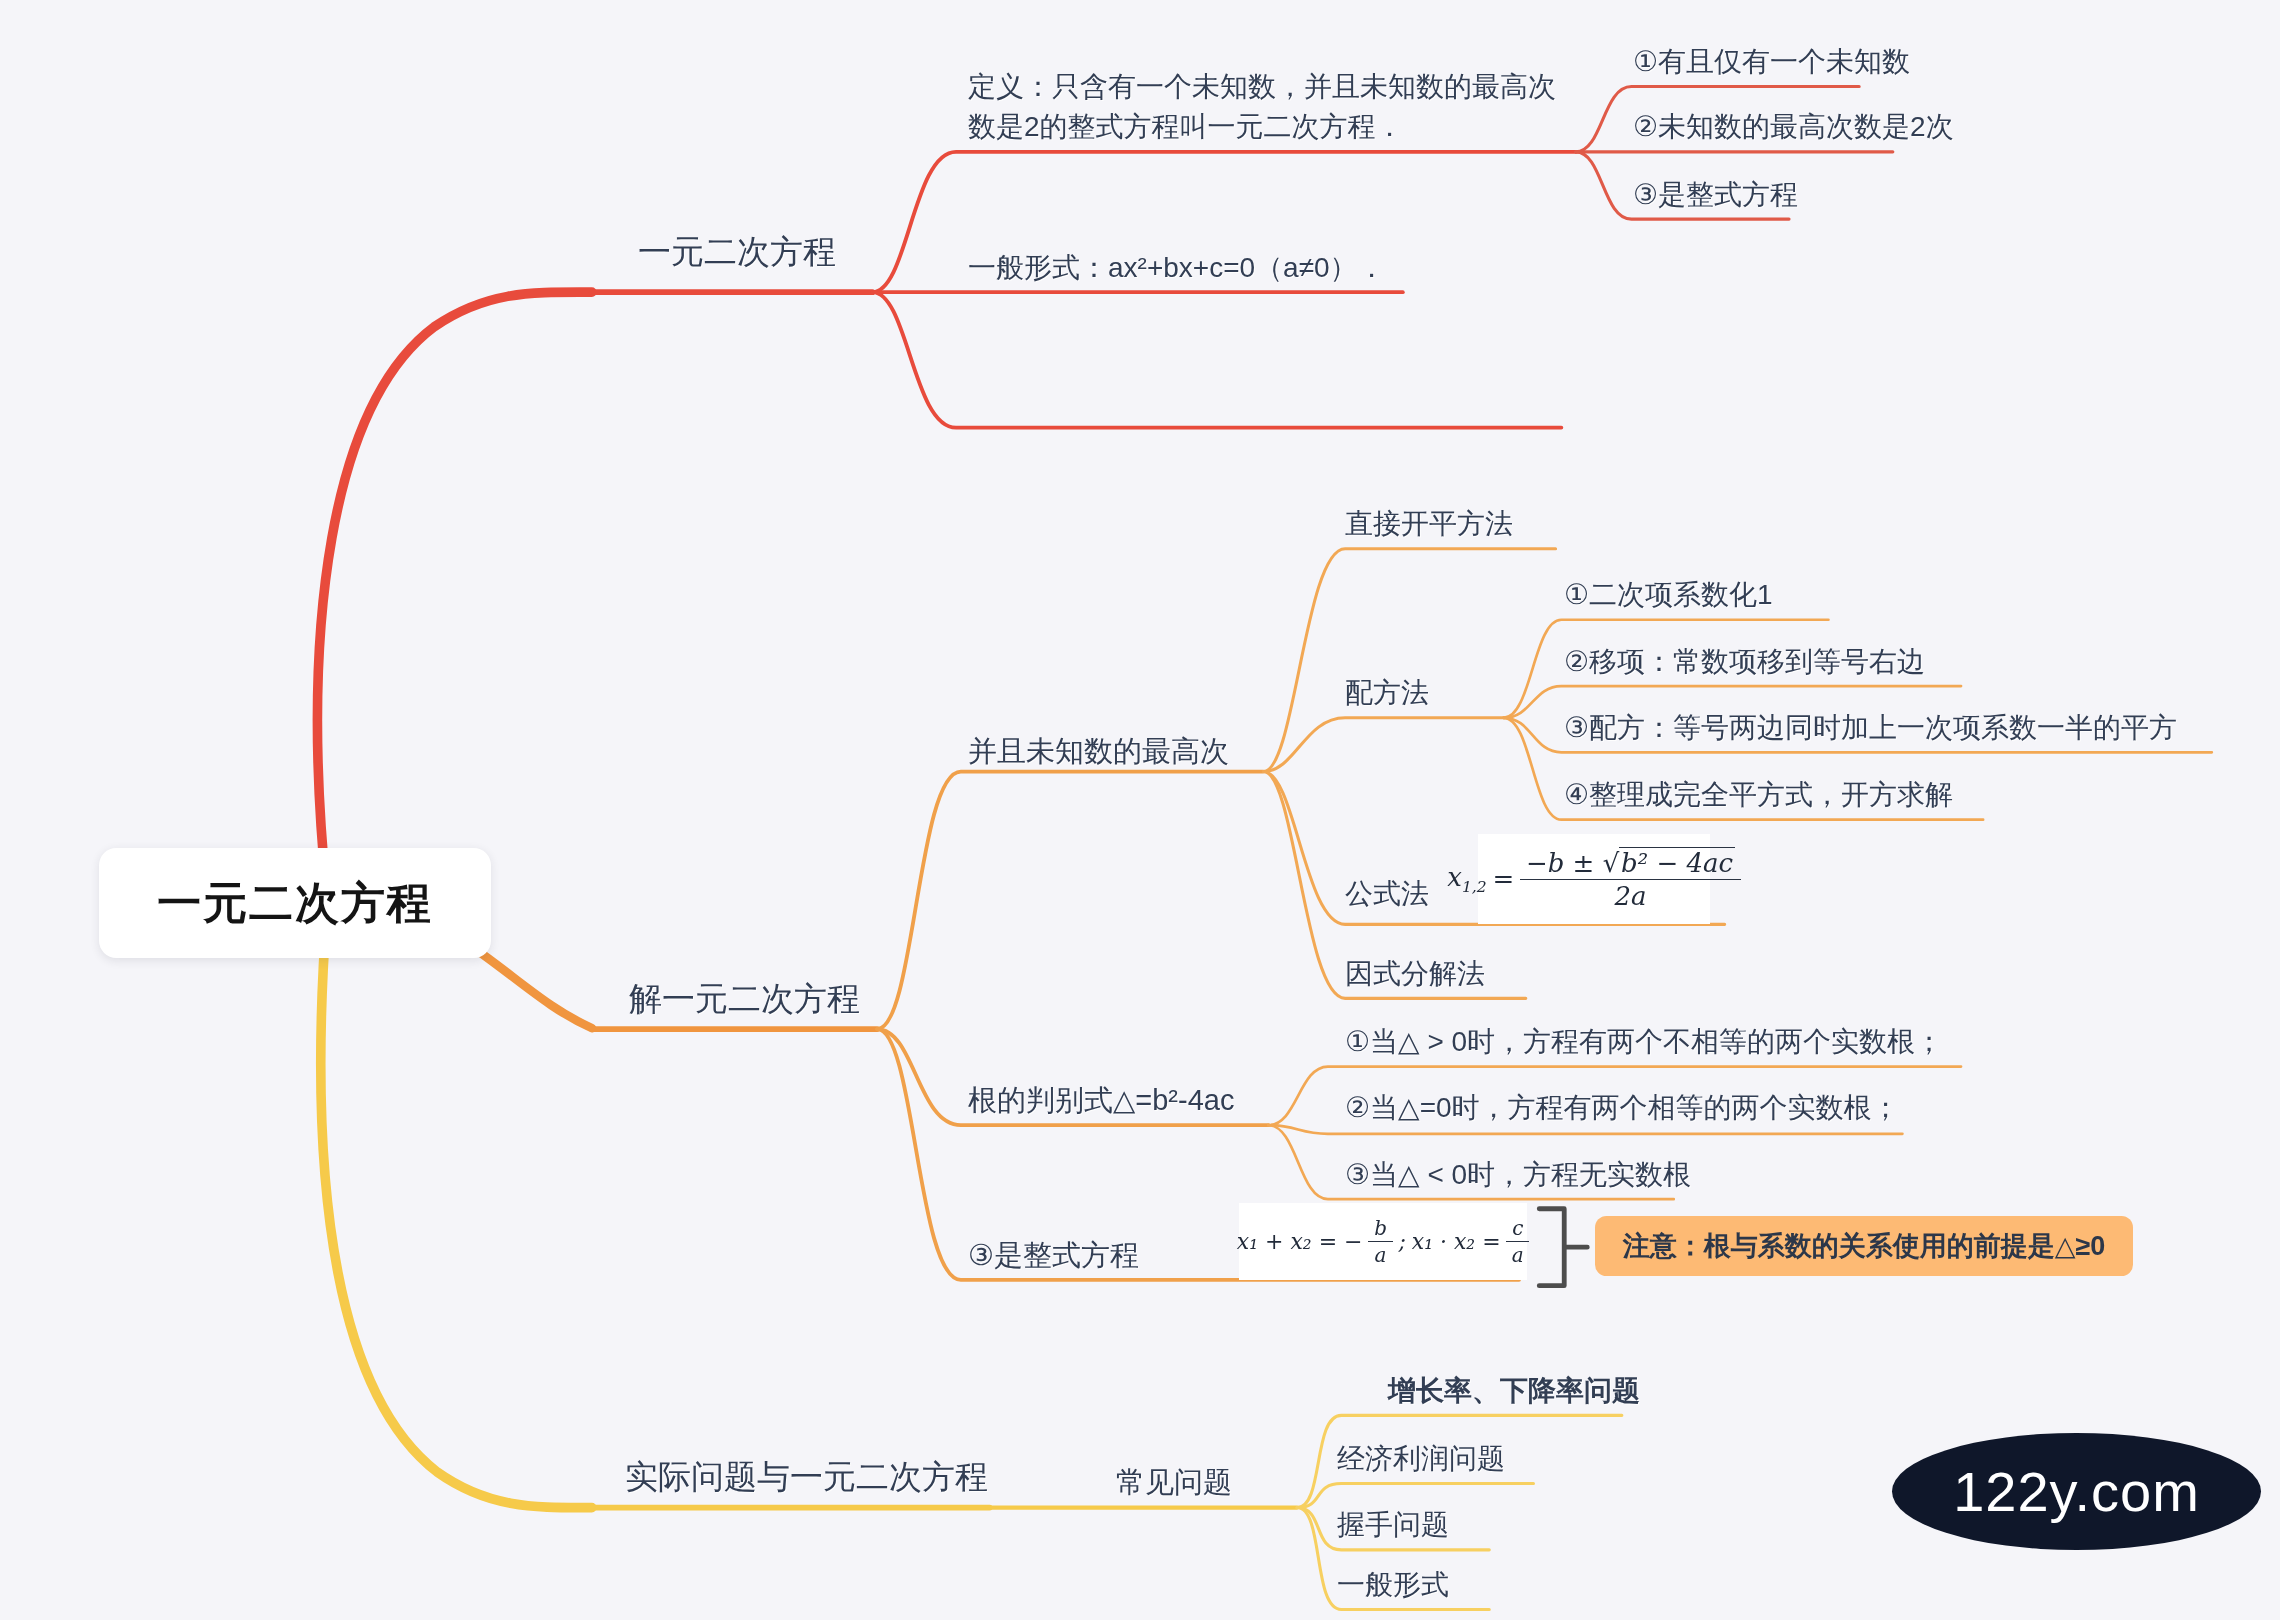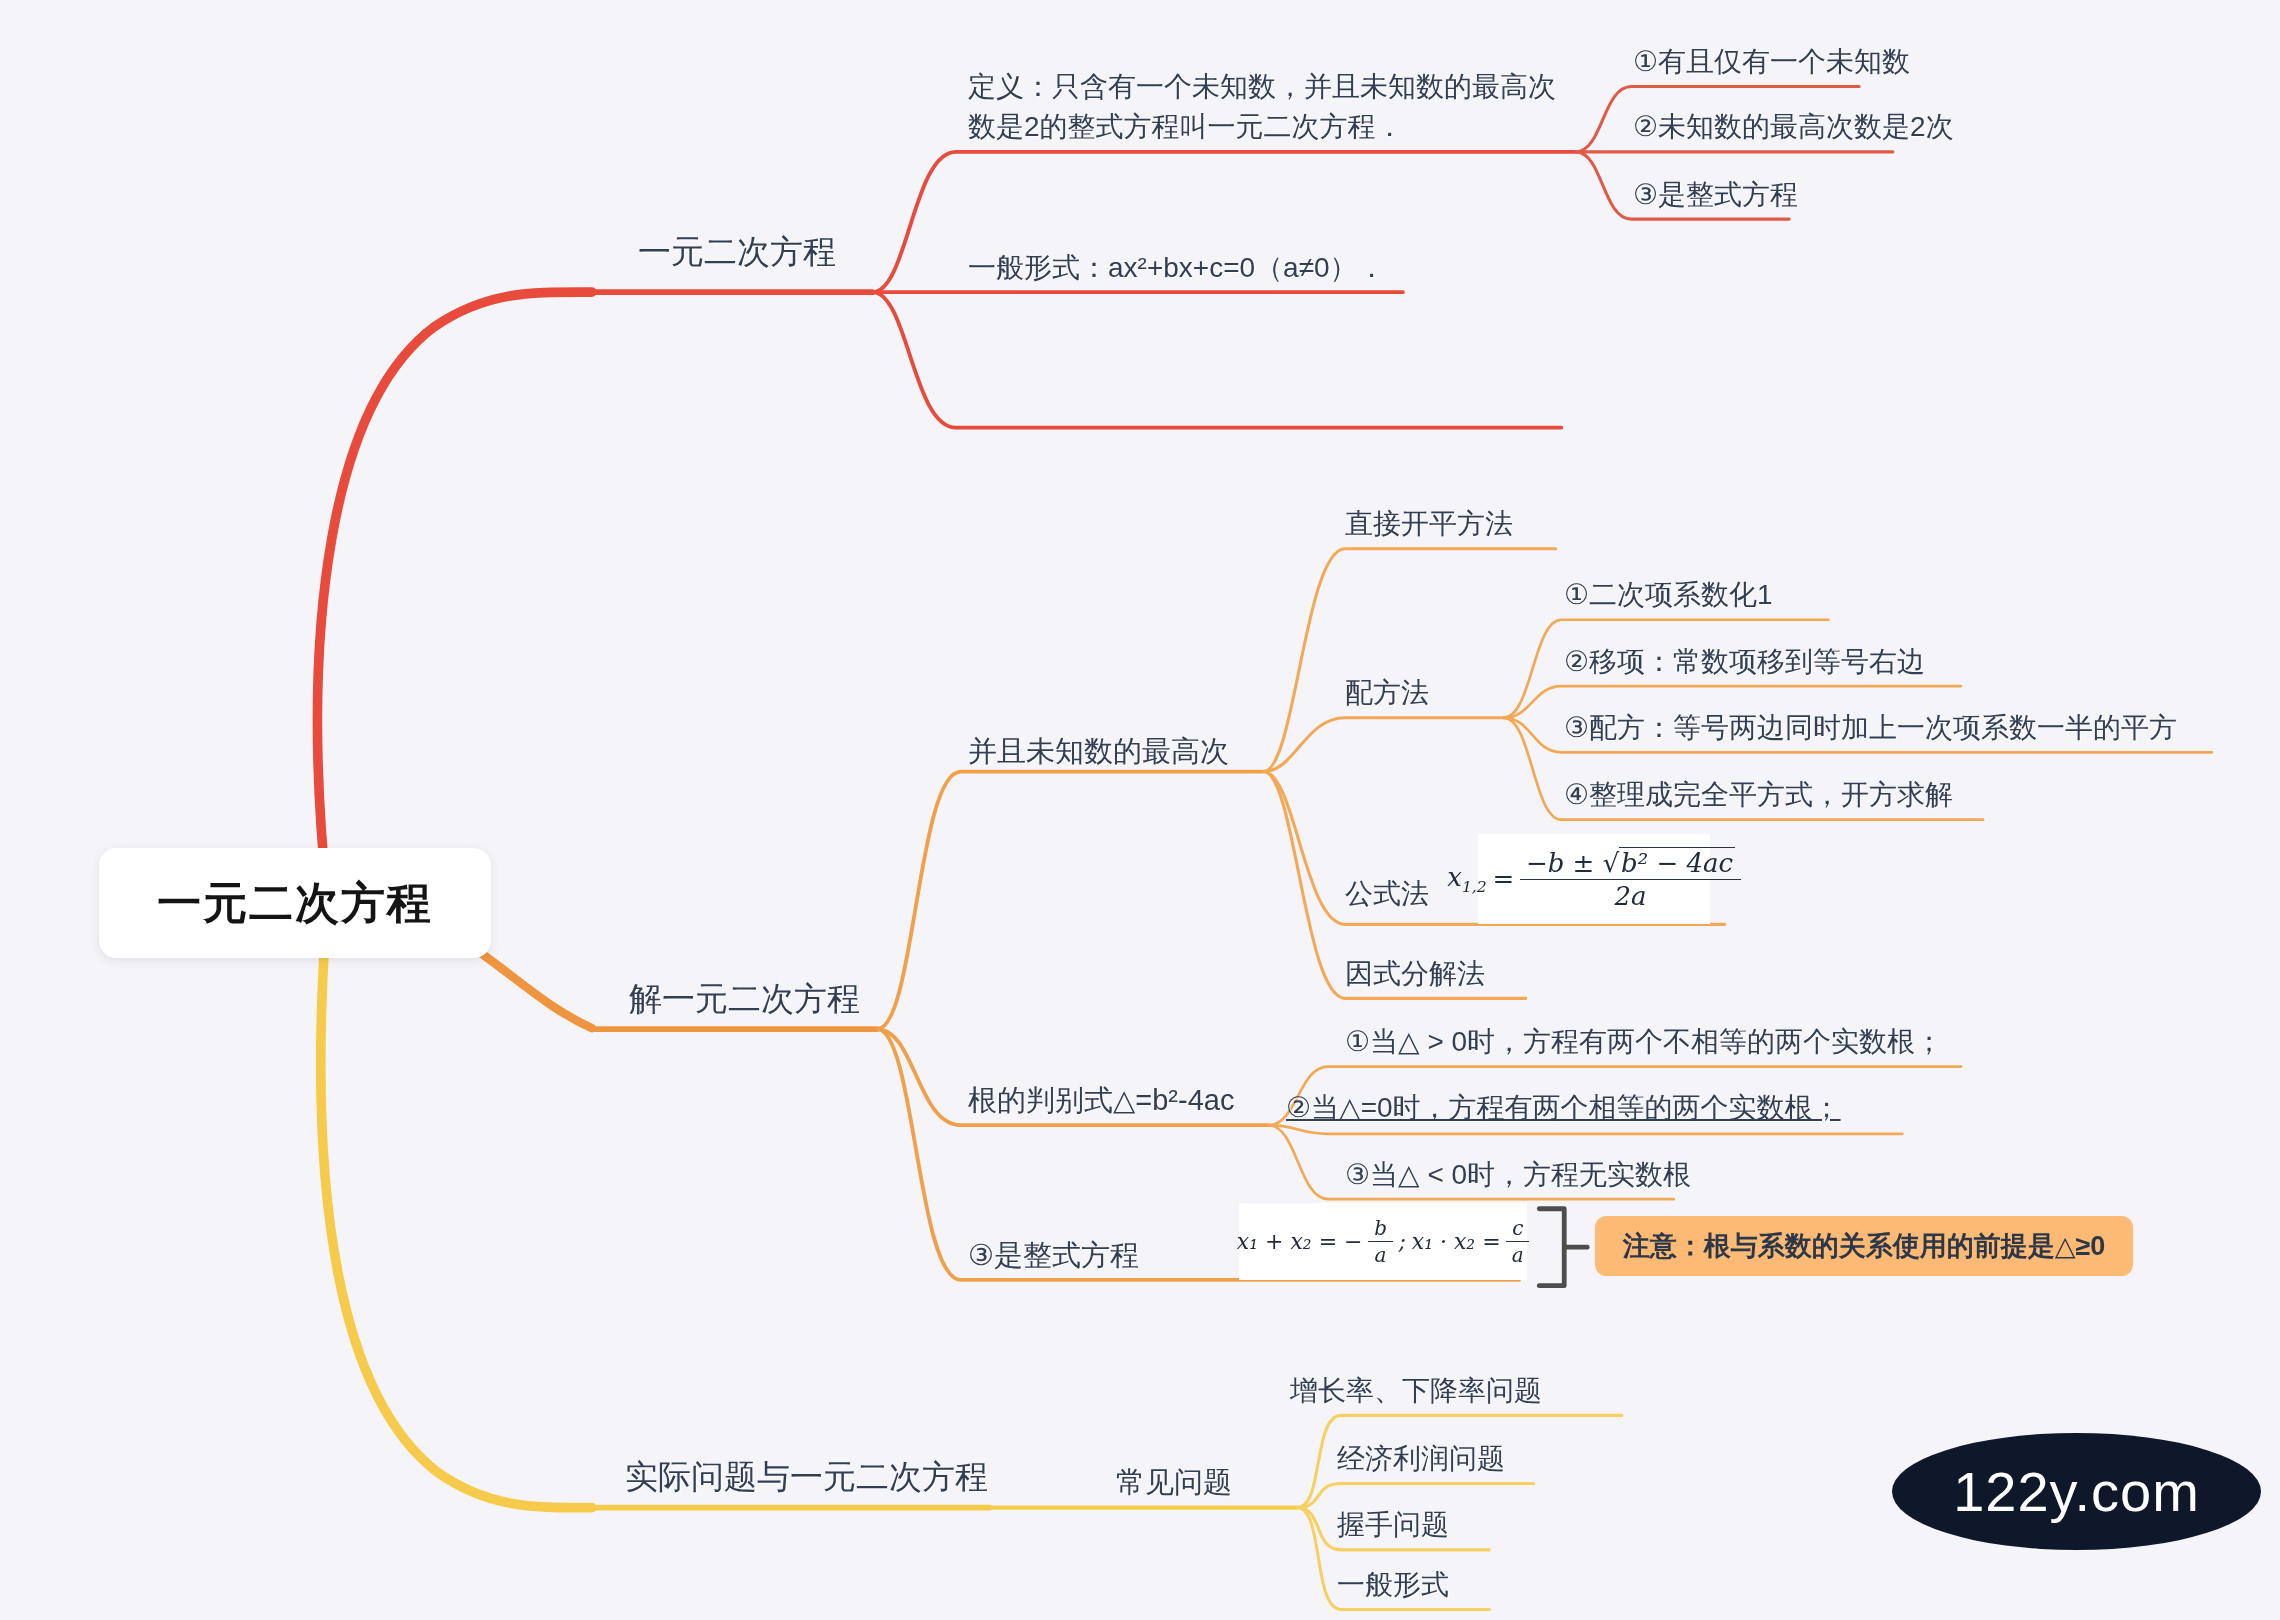--- a/index.html
+++ b/index.html
@@ -130,21 +130,21 @@
     <span>=</span>
     <span class="frac">
       <span class="num"><span>−b ±</span> <span class="sqrt">√</span><span class="radicand">b² − 4ac</span></span>
       <span class="den">2a</span>
     </span>
   </div>
 
   <div class="lbl" style="left:1345px;top:958px;">因式分解法</div>
   <div class="lbl mid" style="left:968px;top:1084px;">根的判别式△=b²-4ac</div>
   <div class="lbl" style="left:1345px;top:1026px;">①当△ &gt; 0时，方程有两个不相等的两个实数根；</div>
-  <div class="lbl" style="left:1286px;top:1092px;text-decoration:underline;">②当△=0时，方程有两个相等的两个实数根；</div>
+  <div class="lbl" style="left:1345px;top:1092px;">②当△=0时，方程有两个相等的两个实数根；</div>
   <div class="lbl" style="left:1345px;top:1159px;">③当△ &lt; 0时，方程无实数根</div>
   <div class="lbl mid" style="left:968px;top:1239px;">③是整式方程</div>
 
   <div class="formula-box vieta-formula">
     <span>x₁ + x₂ = −</span>
     <span class="frac">
       <span class="num">b</span>
       <span class="den">a</span>
     </span>
     <span>;</span>
@@ -154,21 +154,21 @@
       <span class="den">a</span>
     </span>
   </div>
 
   <div class="note-box">
     <span>注意：根与系数的关系使用的前提是△≥0</span>
   </div>
 
   <div class="lbl topic" style="left:625px;top:1458px;">实际问题与一元二次方程</div>
   <div class="lbl mid" style="left:1116px;top:1466px;">常见问题</div>
-  <div class="lbl" style="left:1290px;top:1375px;">增长率、下降率问题</div>
+  <div class="lbl" style="left:1388px;top:1375px;font-weight:bold;">增长率、下降率问题</div>
   <div class="lbl" style="left:1337px;top:1443px;">经济利润问题</div>
   <div class="lbl" style="left:1337px;top:1509px;">握手问题</div>
   <div class="lbl" style="left:1337px;top:1569px;">一般形式</div>
 
   <div class="watermark">
     <span>122y.com</span>
   </div>
 
 </div>
 

